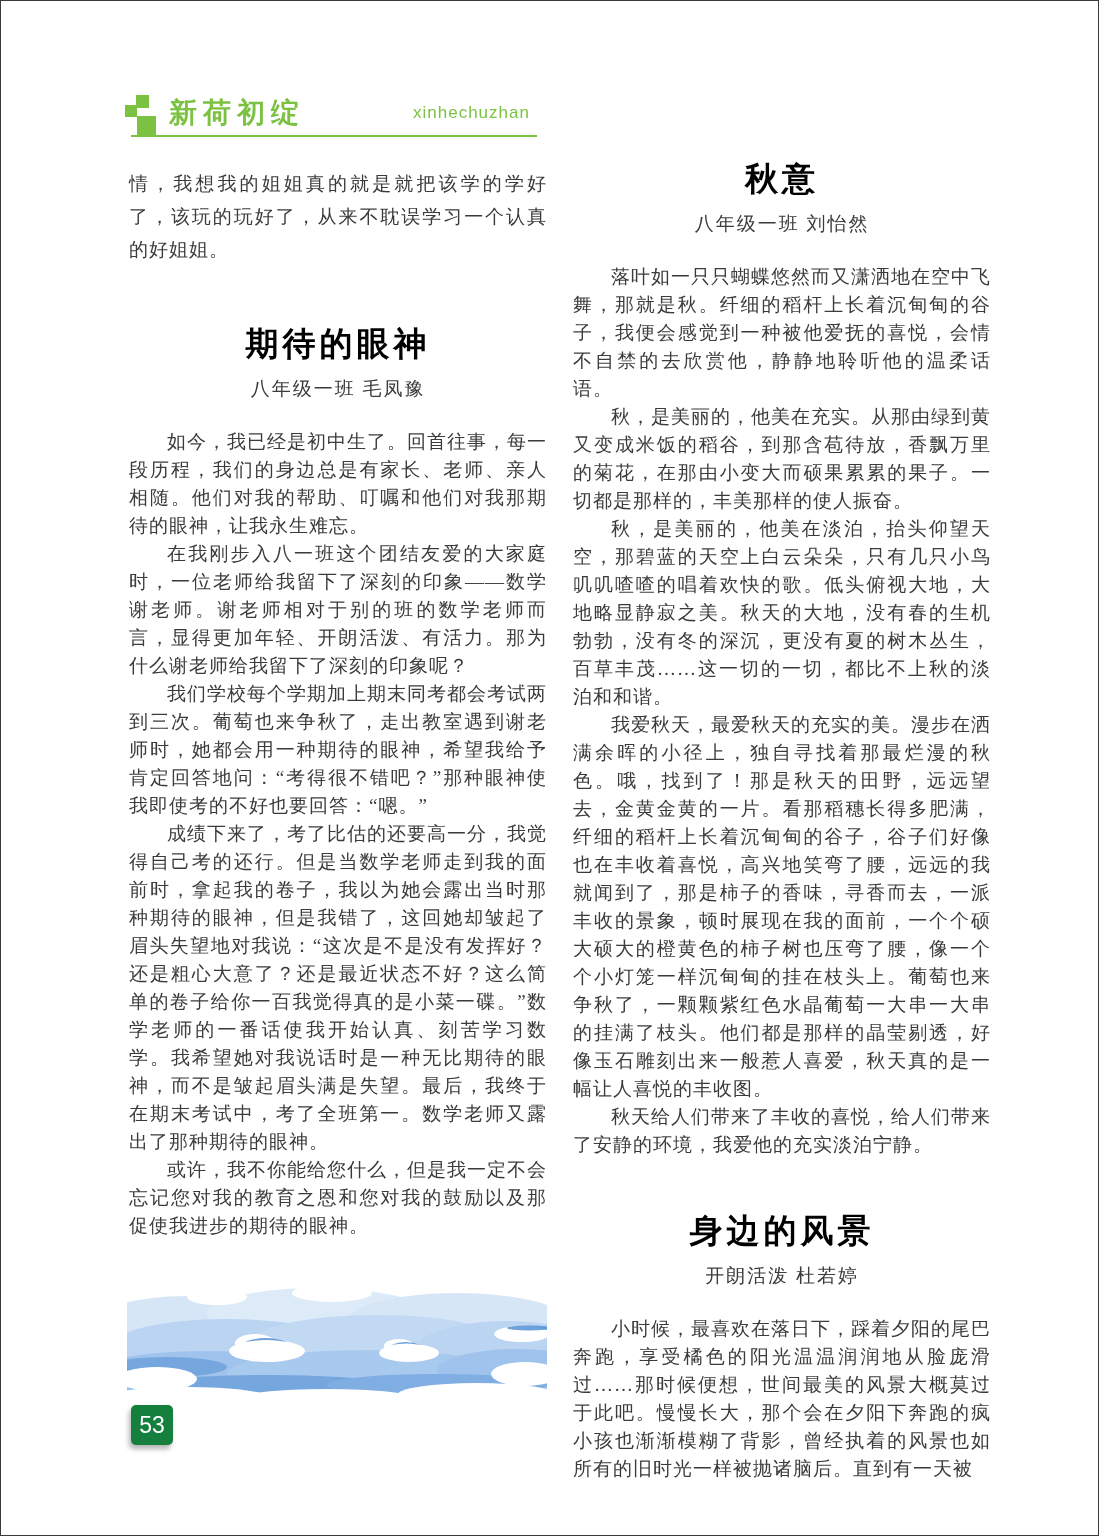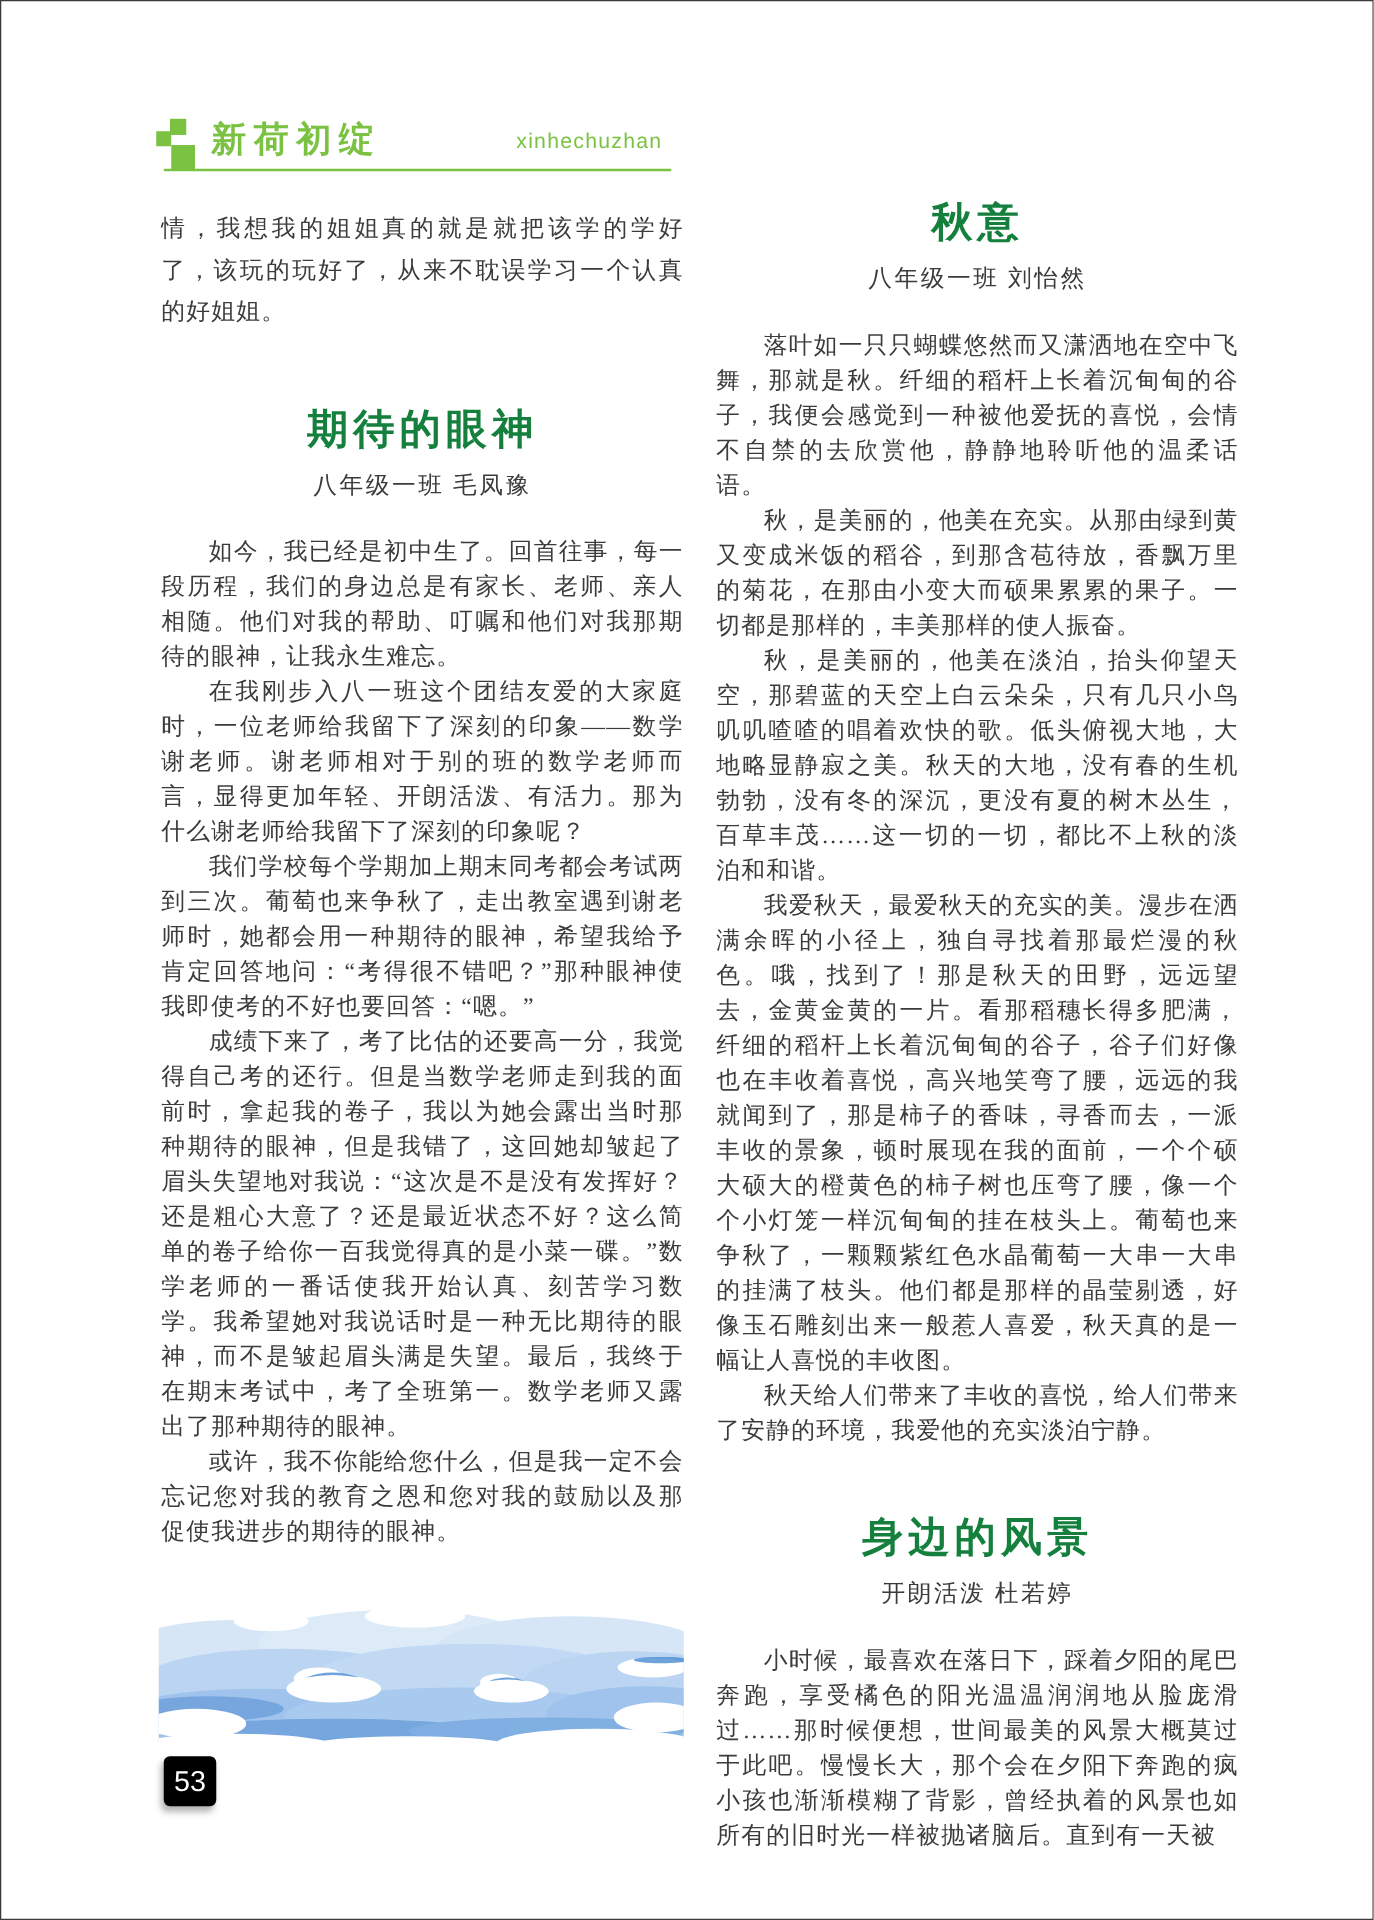--- a/index.html
+++ b/index.html
@@ -37,40 +37,40 @@
          text-align:justify; letter-spacing:1px; color:#3b3b3b; }
   .col-left  { left:128px; top:166px;font-family:Liberation Serif, serif; }
   .col-right { left:572px; top:158px; }
 
   .cont-block { line-height:33px; }
   .cont-block p { text-indent:2em; }
   .cont-block p.no-indent { text-indent:0; }
 
   .article-title {
     font-size:33px; font-weight:bold; text-align:center;
-    color:#15803d; letter-spacing:4px; line-height:40px;
+    color:#000000; letter-spacing:4px; line-height:40px;
   }
   .article-author {
     text-align:center; font-size:19px; color:#3b3b3b;
     margin-top:12px; letter-spacing:2px; line-height:26px;
   }
   .article-body { margin-top:26px; }
   .article-body p { text-indent:2em; margin:0; }
 
   .left-article  { margin-top:58px; }
   .right-article-2 { margin-top:52px; }
 
   
   .clouds { position:absolute; left:126px; top:1278px; width:420px; height:138px; }
 
   
   .page-badge {
     position:absolute; left:130px; top:1404px;
     width:42px; height:40px;
-    background:#000000; border-radius:5px;
+    background:#15803d; border-radius:5px;
     box-shadow:-2px 4px 5px rgba(90,90,90,0.45);
     display:flex; align-items:center; justify-content:center;
     color:#ffffff; font-size:23px;
     font-family:"Liberation Sans","DejaVu Sans",sans-serif;
   }
 </style>
 </head>
 <body>
 
 <div class="page">

